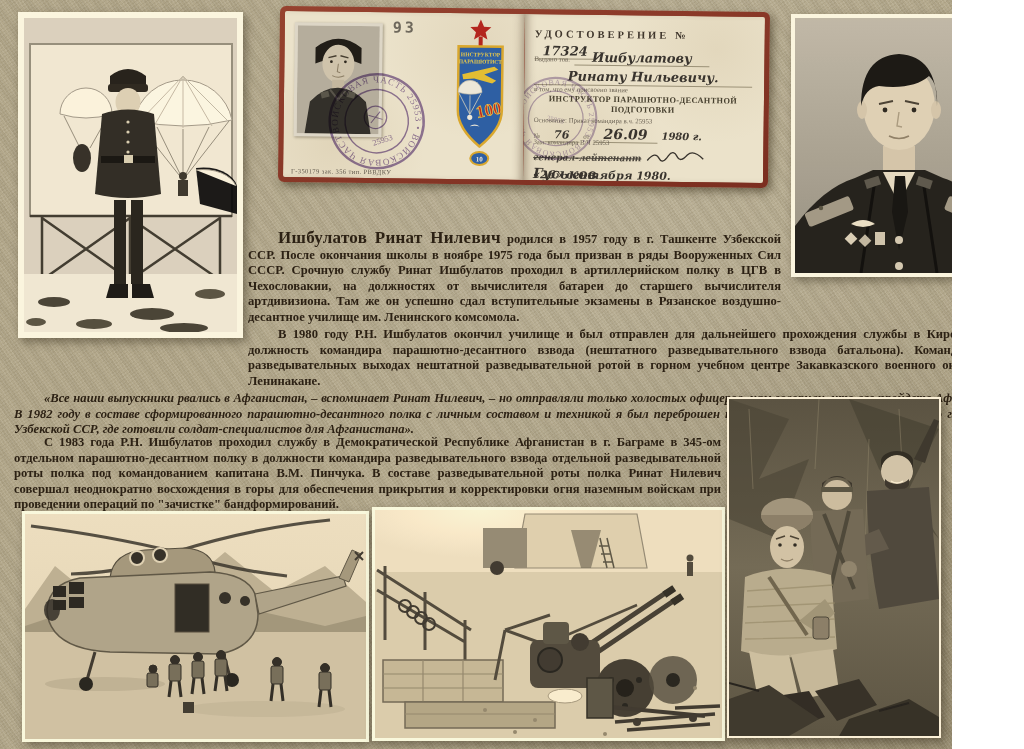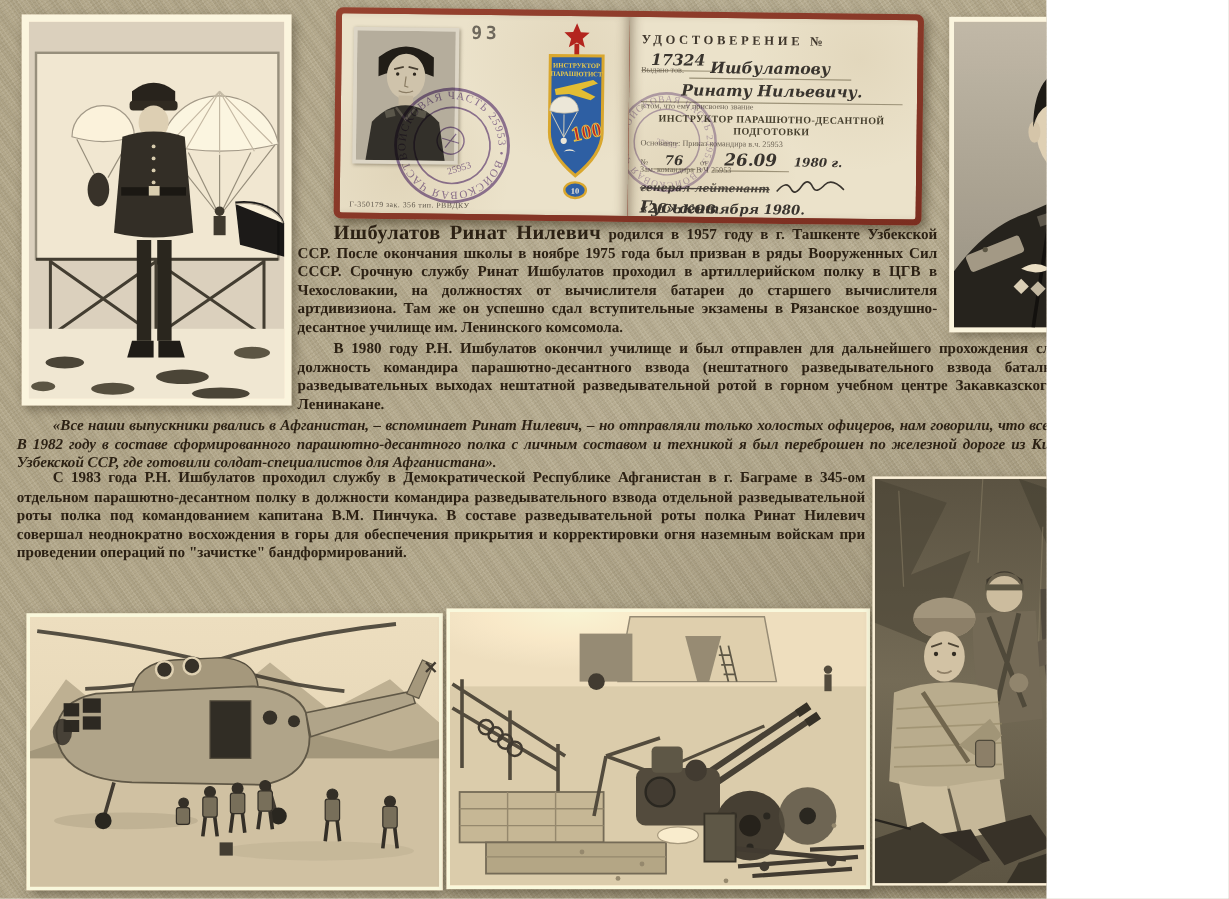--- a/index.html
+++ b/index.html
@@ -1,26 +1,26 @@
 <!DOCTYPE html>
 <html><head>
 <meta charset="utf-8">
 <style>
   html,body{margin:0;padding:0;}
-  #stage{position:relative;width:872px;height:749px;overflow:hidden;
+  #stage{position:relative;width:952px;height:749px;overflow:hidden;
     background-color:#b3a88b;
     background-image:
       repeating-linear-gradient(55deg, rgba(255,255,255,.08) 0 1px, rgba(255,255,255,0) 1px 3px),
       repeating-linear-gradient(-35deg, rgba(70,58,34,.07) 0 1px, rgba(70,58,34,0) 1px 3px),
       repeating-linear-gradient(55deg, rgba(60,50,25,.05) 0 7px, rgba(60,50,25,0) 7px 14px),
       radial-gradient(ellipse at 65% 25%, rgba(255,255,250,.10), rgba(0,0,0,0) 55%),
       radial-gradient(ellipse at 95% 95%, rgba(55,45,25,.22), rgba(0,0,0,0) 45%);
     font-family:"Liberation Serif", serif;}
   .para{position:absolute;font-weight:700;color:#2c2114;font-size:12.6px;line-height:15.6px;
-    text-align:justify;text-indent:30px;}
+    text-align:justify;text-indent:30px;margin-top:44px;}
   .quote{font-style:italic;}
   .lead-name{font-size:17px;letter-spacing:.3px;}
   figure{margin:0;position:absolute;box-sizing:border-box;box-shadow:3px 4px 9px rgba(40,30,10,.45);}
   figure svg{display:block;width:100%;height:100%;}
   .ph-border{background:#f2eee2;}
   .sep1{filter:sepia(.22) contrast(.97);}
   .sep2{filter:sepia(.35) contrast(.95);}
   
   #cert{position:absolute;left:279px;top:9px;width:490px;height:176px;transform:rotate(.7deg);
     background:linear-gradient(160deg,#96422f,#7b2e20);border-radius:6px;

